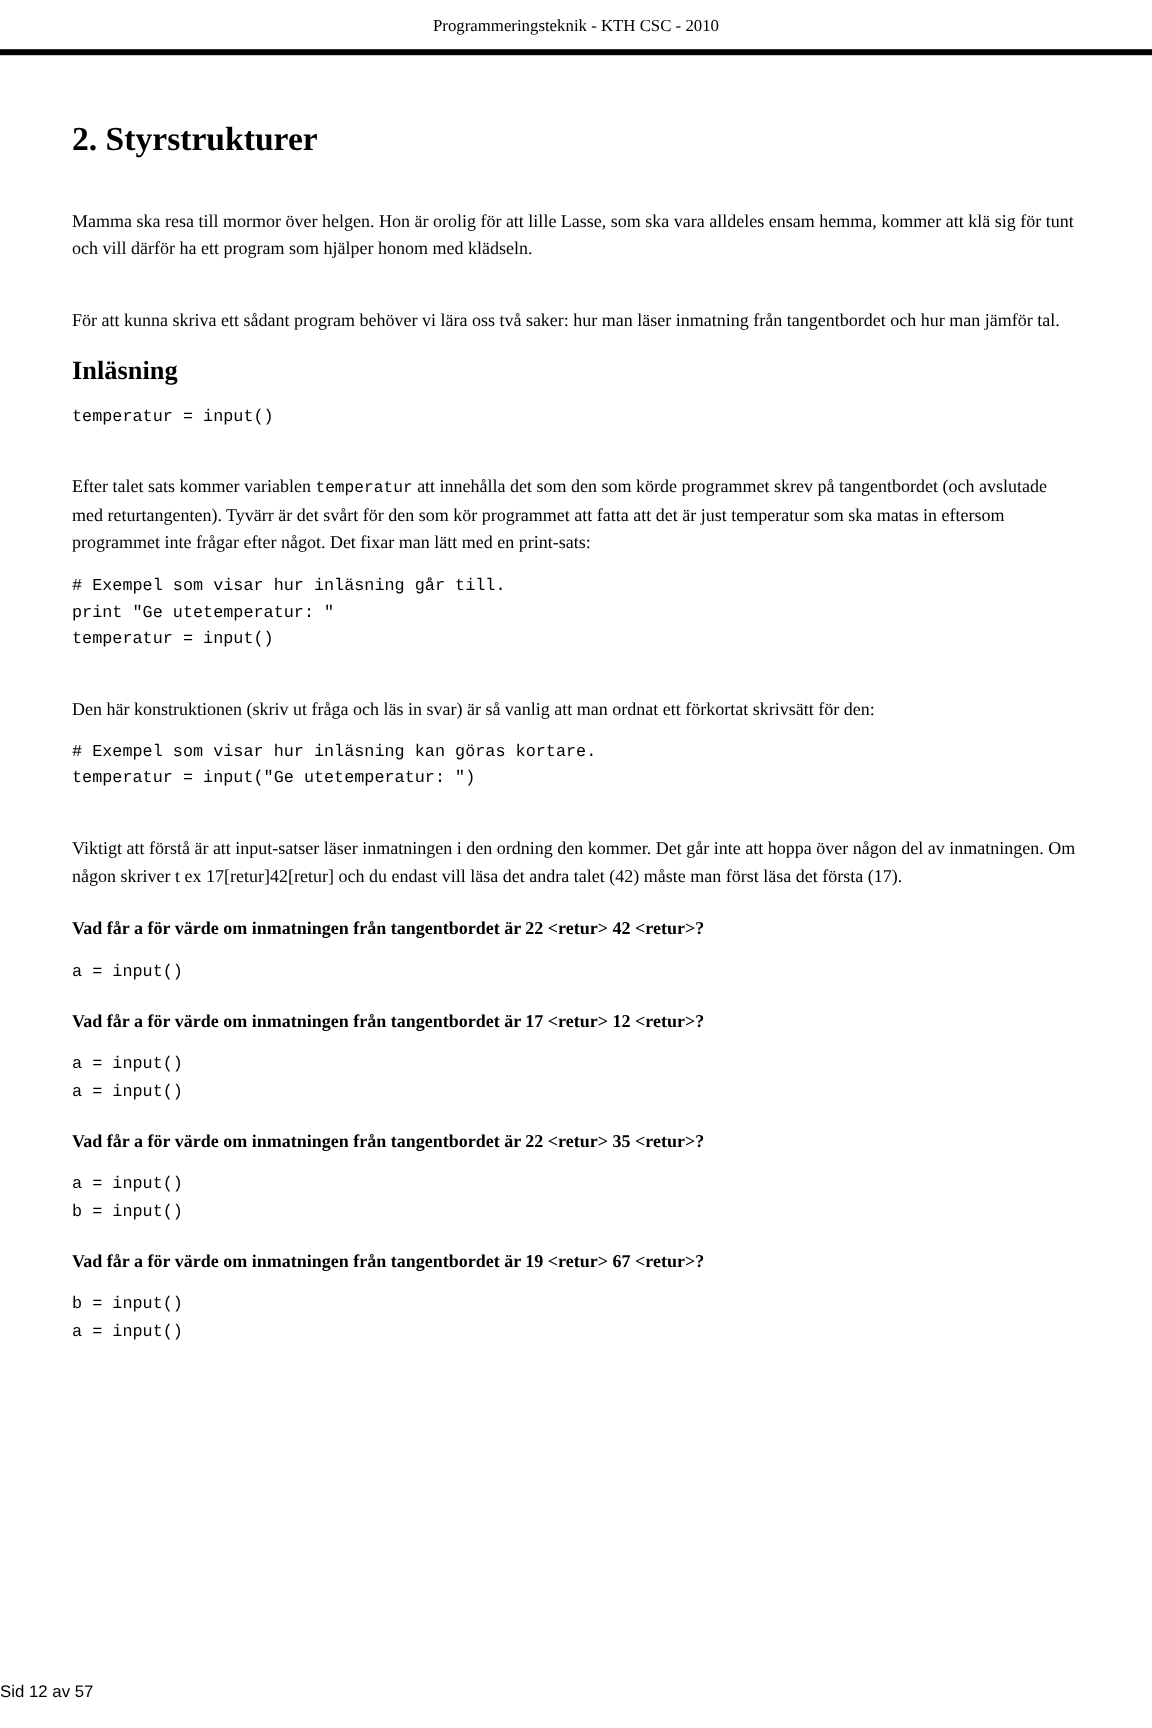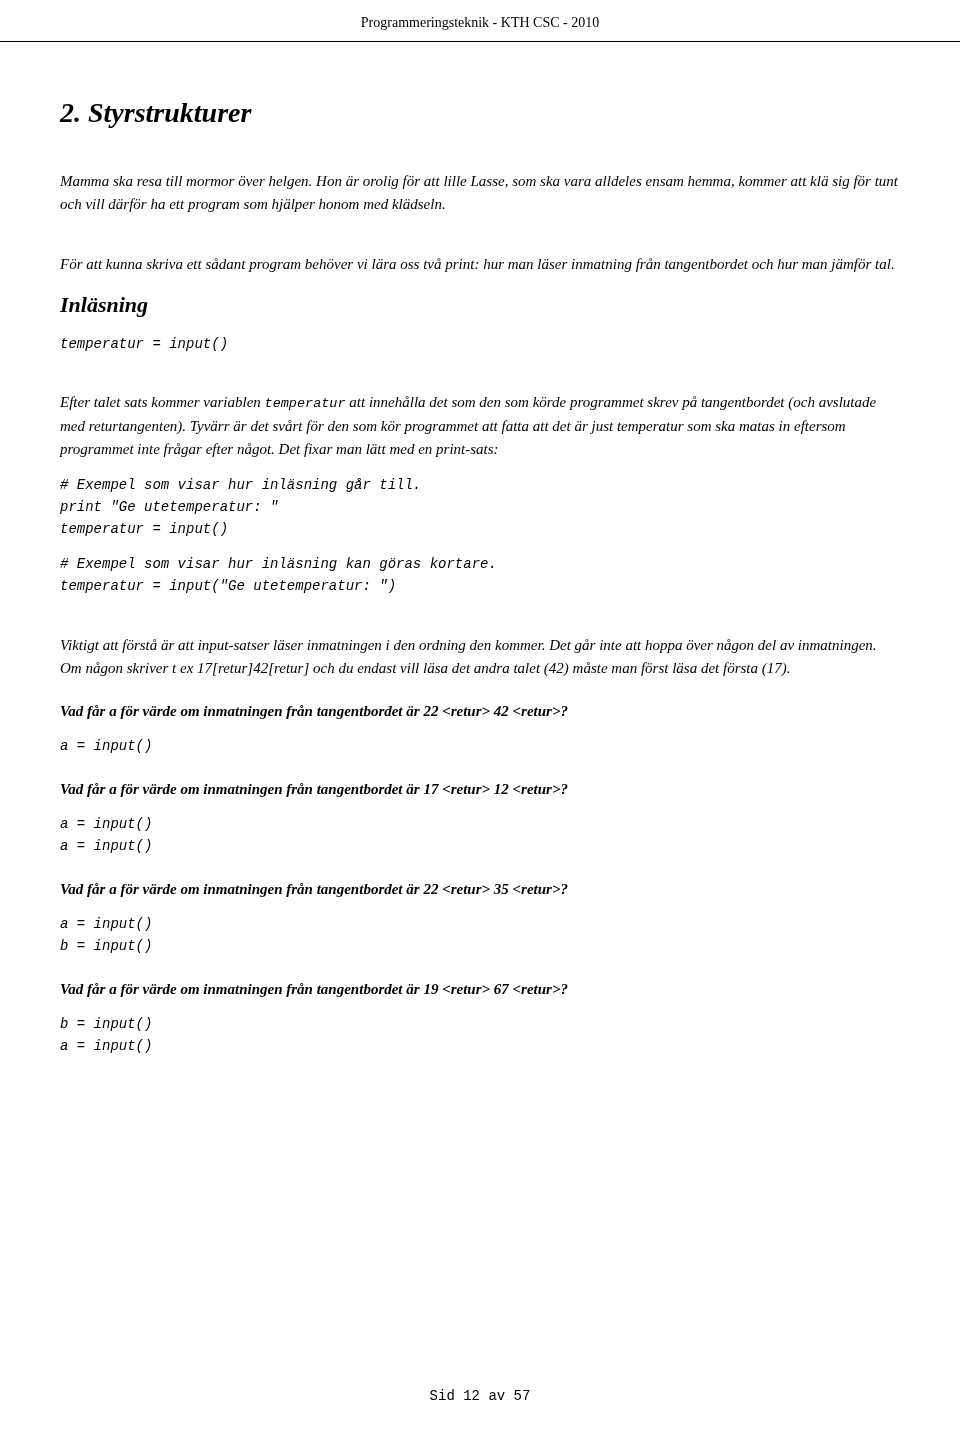--- a/index.html
+++ b/index.html
@@ -15,28 +15,27 @@
       font-size: 15px;
       line-height: 1.5;
       width: 960px;
       min-height: 1440px;
       position: relative;
     }
 
     .page-header {
       text-align: center;
       padding: 12px 0 8px 0;
-      border-bottom: 1px solid #000000;
+      border-bottom: 5px solid #000000;
       font-size: 14px;
       font-family: "Times New Roman", Times, serif;
     }
 
     .page-content {
       padding: 30px 60px 60px 60px;
-      font-style: italic;
     }
 
     h1.section-title {
       font-size: 28px;
       font-weight: bold;
       font-family: "Times New Roman", Times, serif;
       margin-bottom: 10px;
       margin-top: 20px;
     }
 
@@ -73,59 +72,59 @@
     .question-bold {
       font-weight: bold;
       margin-top: 20px;
       margin-bottom: 4px;
       font-size: 15px;
       line-height: 1.55;
     }
 
     .page-footer {
       position: absolute;
-      bottom: 33px;
+      bottom: 20px;
       width: 100%;
-      text-align: center;
       font-size: 14px;
-      font-family: Liberation Mono, monospace;
+      font-family: Liberation Sans, sans-serif;
     }
   </style>
 </head>
 <body>
 
 <div class="page-header">
   <span>Programmeringsteknik - KTH CSC - 2010</span>
 </div>
 
 <div class="page-content">
 
   <h1 class="section-title">
     <span>2.</span>
     <span> </span>
     <span>Styrstrukturer</span>
   </h1>
 
   <p>Mamma ska resa till mormor över helgen. Hon är orolig för att lille Lasse, som ska vara alldeles ensam hemma, kommer att klä sig för tunt och vill därför ha ett program som hjälper honom med klädseln.</p>
 
-  <p>För att kunna skriva ett sådant program behöver vi lära oss två print: hur man läser inmatning från tangentbordet och hur man jämför tal.</p>
+  <p>För att kunna skriva ett sådant program behöver vi lära oss två saker: hur man läser inmatning från tangentbordet och hur man jämför tal.</p>
 
   <h2 class="subsection-title">Inläsning</h2>
 
 
   <div class="code-block">temperatur = input()</div>
 
   <p>
     <span>Efter talet sats kommer variablen </span><span class="code-inline">temperatur</span><span> att innehålla det som den som körde programmet skrev på tangentbordet (och avslutade med returtangenten). Tyvärr är det svårt för den som kör programmet att fatta att det är just temperatur som ska matas in eftersom programmet inte frågar efter något. Det fixar man lätt med en print-sats:</span>
   </p>
 
   <div class="code-block"># Exempel som visar hur inläsning går till.
 print "Ge utetemperatur: "
 temperatur = input()</div>
 
+  <p>Den här konstruktionen (skriv ut fråga och läs in svar) är så vanlig att man ordnat ett förkortat skrivsätt för den:</p>
 
   <div class="code-block"># Exempel som visar hur inläsning kan göras kortare.
 temperatur = input("Ge utetemperatur: ")</div>
 
   <p>Viktigt att förstå är att input-satser läser inmatningen i den ordning den kommer. Det går inte att hoppa över någon del av inmatningen. Om någon skriver t ex 17[retur]42[retur] och du endast vill läsa det andra talet (42) måste man först läsa det första (17).</p>
 
   <p class="question-bold">Vad får a för värde om inmatningen från tangentbordet är 22 &lt;retur&gt; 42 &lt;retur&gt;?</p>
   <div class="code-block">a = input()</div>
 
   <p class="question-bold">Vad får a för värde om inmatningen från tangentbordet är 17 &lt;retur&gt; 12 &lt;retur&gt;?</p>

